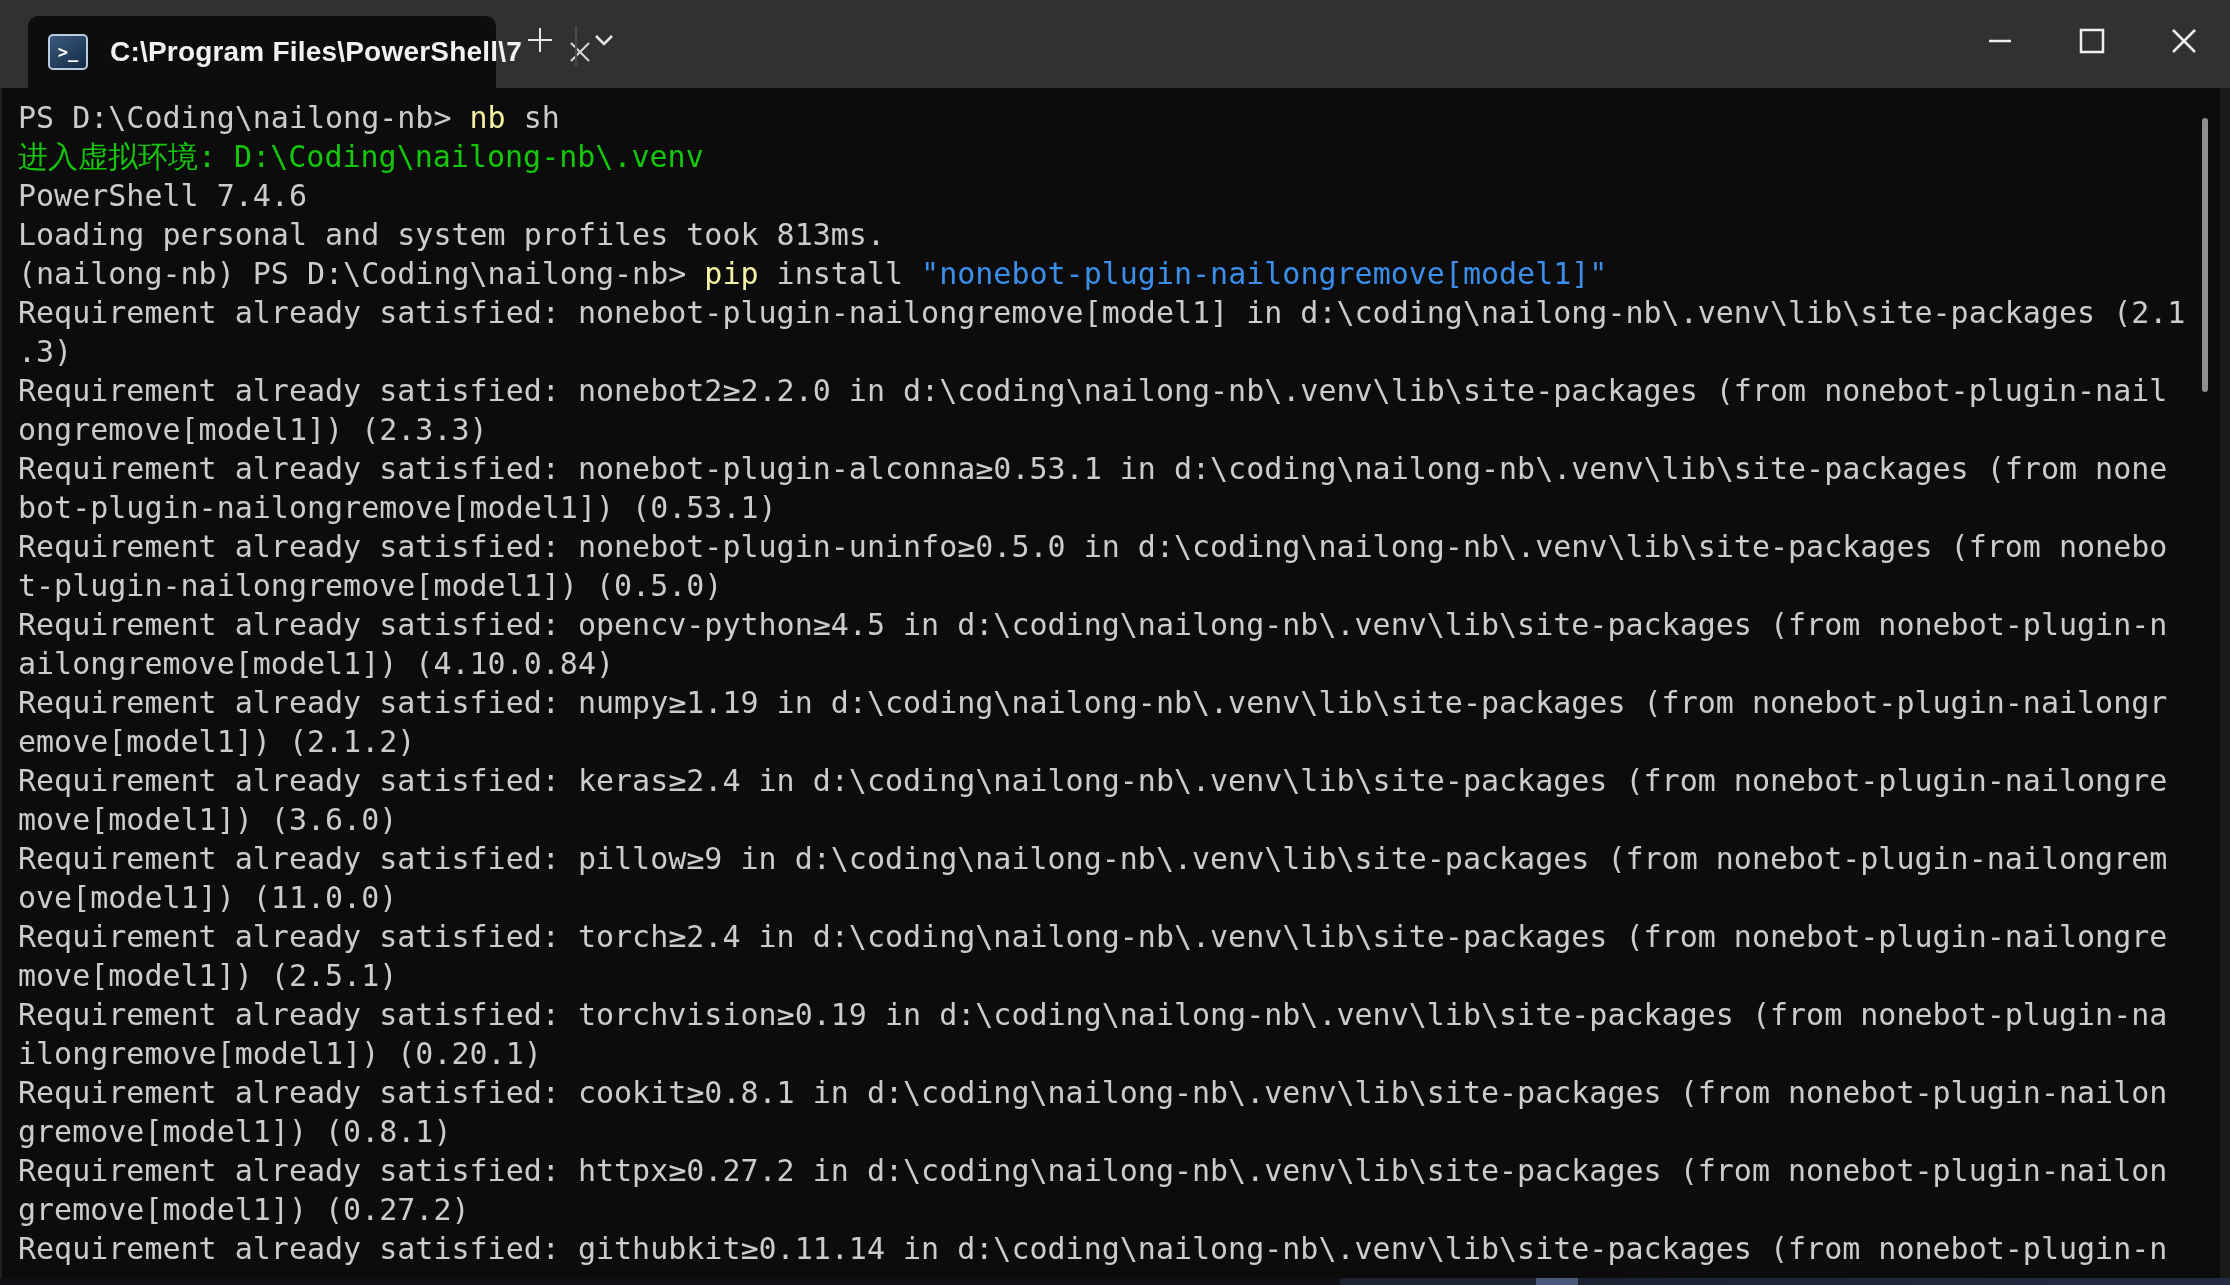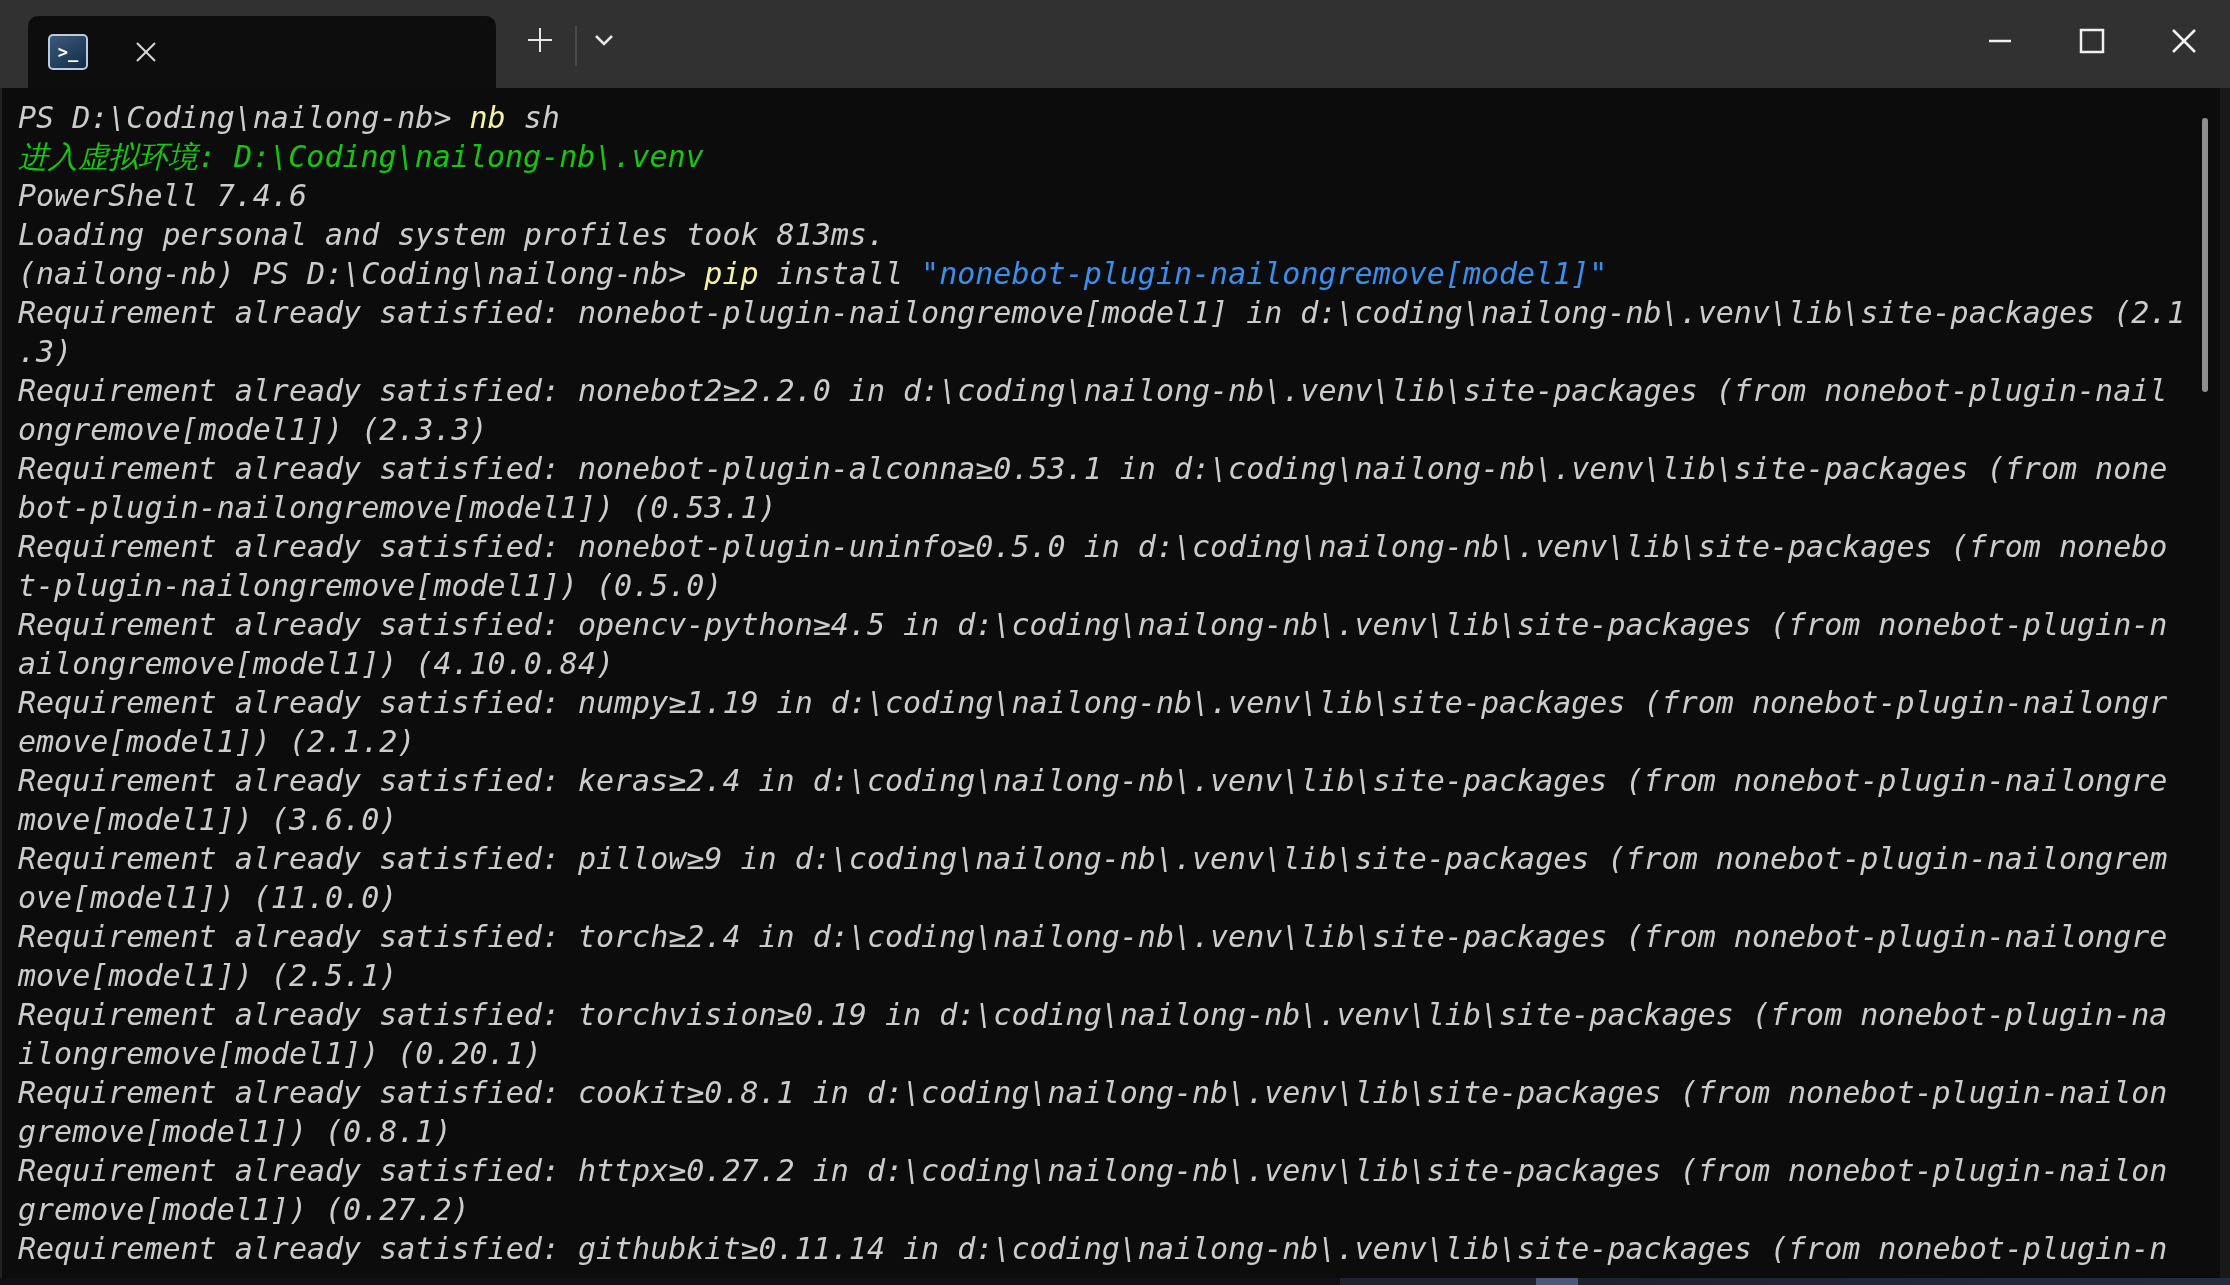--- a/index.html
+++ b/index.html
@@ -16,38 +16,39 @@
   .tab-close{margin-left:36px;width:44px;height:44px;display:flex;align-items:center;justify-content:center;border-radius:6px;flex:none;}
   .bar-btn{position:absolute;top:12px;width:52px;height:56px;display:flex;align-items:center;justify-content:center;border-radius:8px;}
   .divider{position:absolute;left:575px;top:26px;width:2px;height:40px;background:#4b4b4c;}
   .caption-btn{position:absolute;top:0;width:92px;height:82px;display:flex;align-items:center;justify-content:center;}
 
   
   .terminal{position:absolute;left:0;top:88px;width:2230px;height:1190px;background:#0c0c0c;box-sizing:border-box;
             border-right:10px solid #191919;border-left:2px solid #222;}
   .term-content{position:absolute;left:16px;top:10px;right:28px;
             font-family:"DejaVu Sans Mono","Liberation Mono",monospace;font-size:30px;line-height:39px;
-            white-space:pre;font-style:italic;}
+            white-space:pre;}
   .term-line{height:39px;}
   .scrollbar-thumb{position:absolute;right:12px;top:30px;width:6px;height:274px;background:#8f8f8f;border-radius:3px;}
 
   
   .bottom-strip{position:absolute;left:0;top:1278px;width:2230px;height:7px;
       background:linear-gradient(to right,#0e1016 0px,#0e1016 1340px,#1d2430 1340px,#1d2430 1536px,#49597b 1536px,#49597b 1578px,#1b2333 1578px,#232c42 2230px);}
   svg{display:block;}
 </style>
 </head>
 <body>
 
 <div class="window">
 
   <div class="titlebar">
 
     <div class="tab">
       <div class="ps-icon">&gt;_</div>
+      <div class="tab-title">C:\Program Files\PowerShell\7</div>
       <div class="tab-close">
         <svg width="26" height="26" viewBox="0 0 26 26">
           <line x1="4" y1="4" x2="22" y2="22" stroke="#d9d9d9" stroke-width="2"></line>
           <line x1="22" y1="4" x2="4" y2="22" stroke="#d9d9d9" stroke-width="2"></line>
         </svg>
       </div>
     </div>
 
     <div class="bar-btn" style="left:514px;">
       <svg width="30" height="30" viewBox="0 0 30 30">

